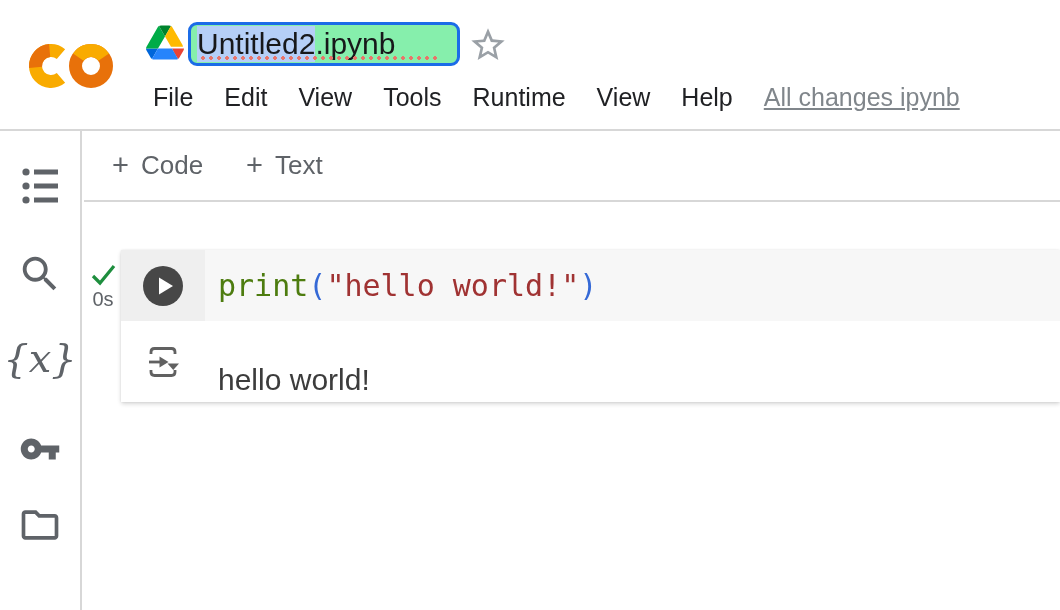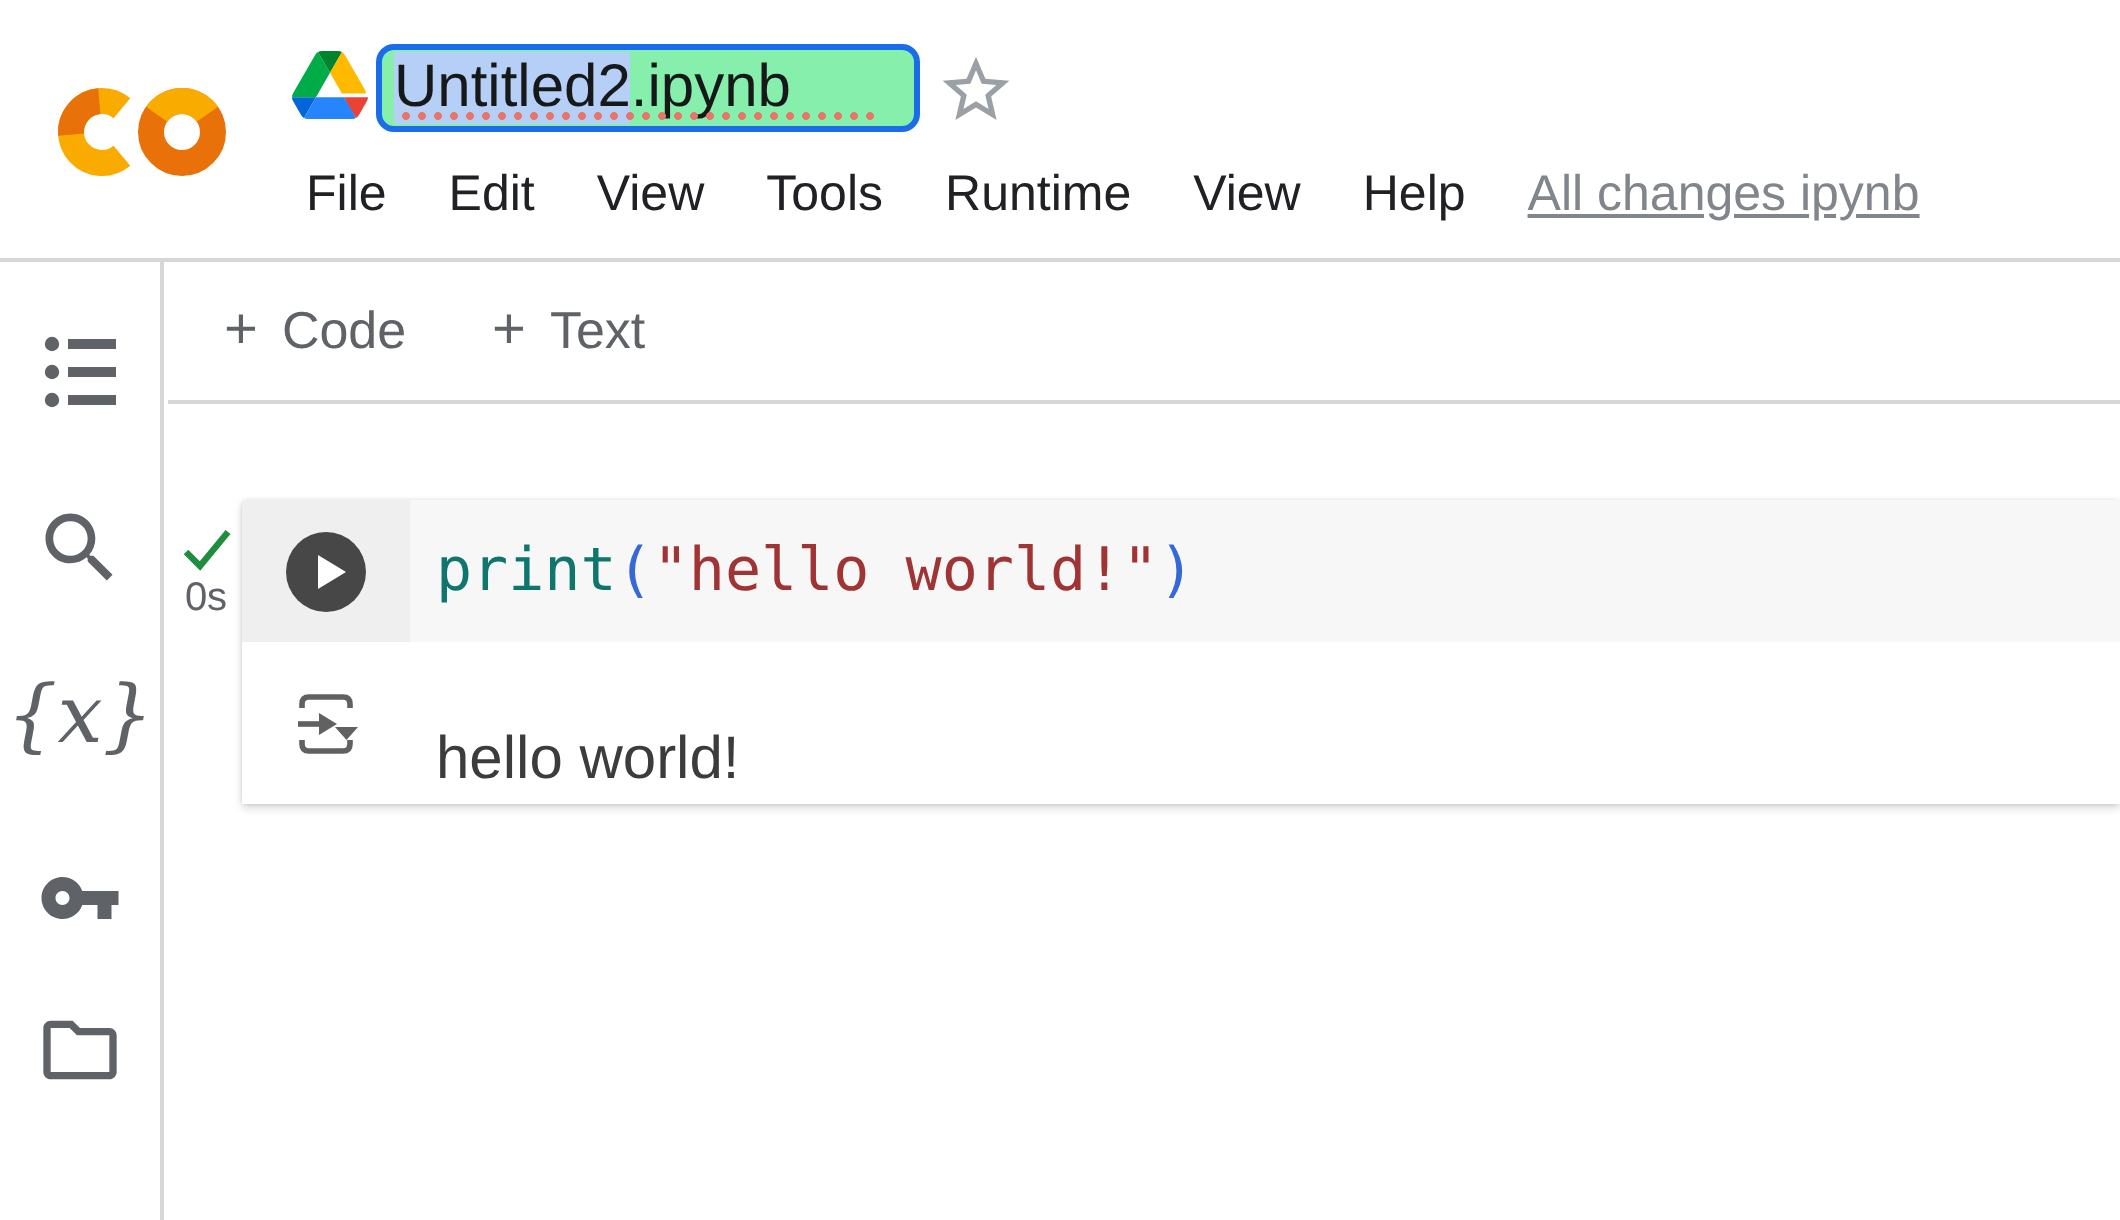--- a/index.html
+++ b/index.html
@@ -52,21 +52,21 @@
   #code-cell { position:absolute; left:121px; top:250px; width:939px;
                box-shadow:0 2px 4px rgba(0,0,0,0.16), 0 0 2px rgba(0,0,0,0.10);
                border-radius:2px; }
   #code-row { display:flex; height:71px; background:#f7f7f7; }
   #run-gutter { width:84px; height:71px; background:#efefef; flex:none;
                 display:flex; align-items:center; justify-content:center; }
   #run-button { width:40px; height:40px; border-radius:50%; background:#474747;
                 display:flex; align-items:center; justify-content:center; cursor:pointer; }
   #code-editor { flex:1; display:flex; align-items:center; padding-left:13px;
                  font-family:"DejaVu Sans Mono", monospace; font-size:30px; white-space:pre; }
-  .tok-func { color:#0f766e; }
+  .tok-func { color:#4d7c0f; }
   .tok-paren { color:#3569d6; }
   .tok-str { color:#a03333; }
 
   #output-row { display:flex; height:81px; background:#ffffff; align-items:center; }
   #output-gutter { width:84px; flex:none; display:flex; align-items:center; justify-content:center; }
   #output-text { font-family:Liberation Sans, sans-serif; font-size:30px; color:#3c3c3c;
                  padding-left:13px; white-space:pre;margin-top:36px; }
 </style>
 </head>
 <body>

